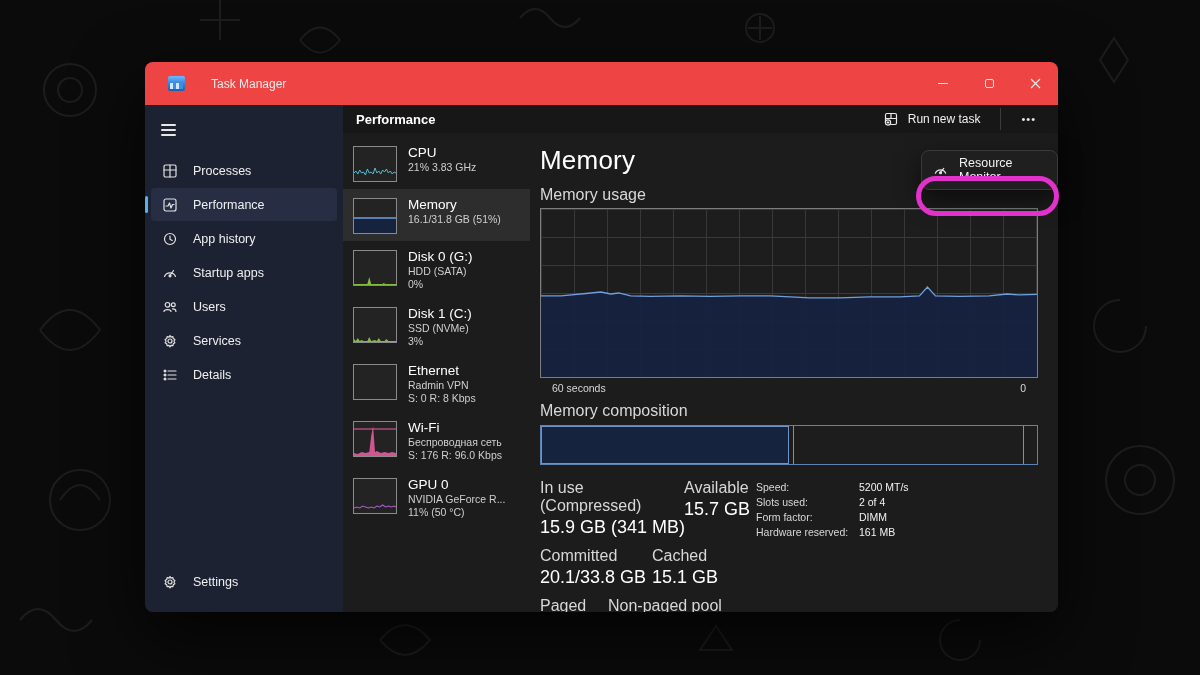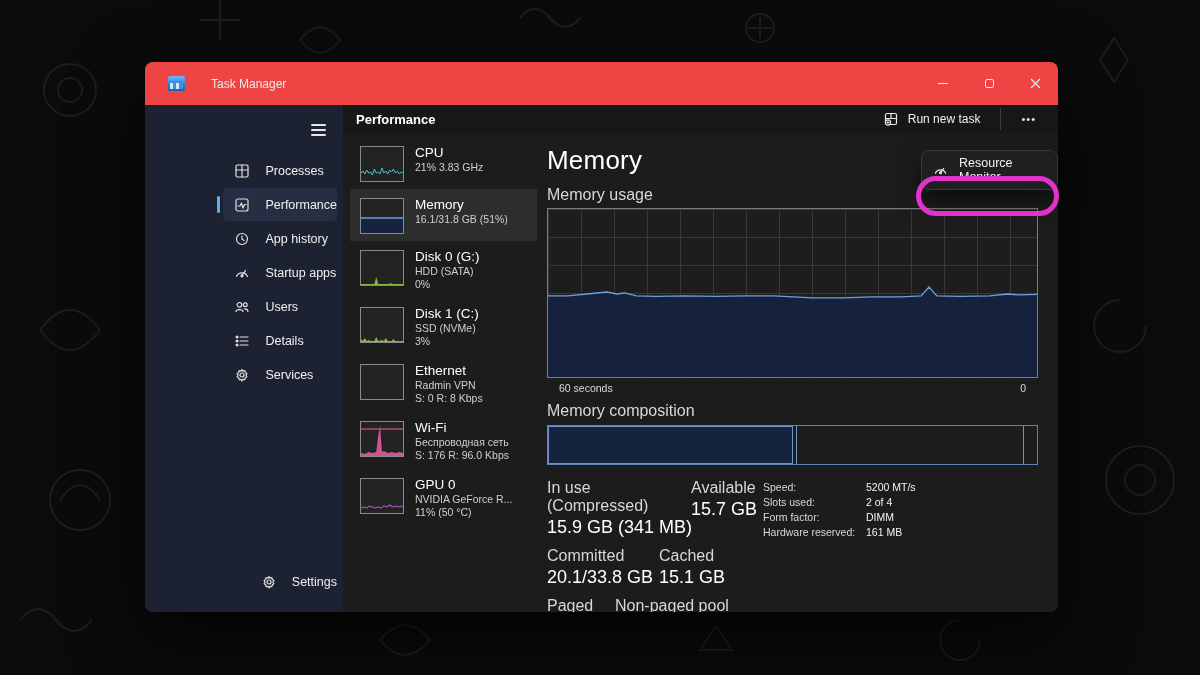--- a/index.html
+++ b/index.html
@@ -23,21 +23,21 @@
     background:linear-gradient(90deg,#cfe7ff 0 3px, #3e8de0 3px 6px, #cfe7ff 6px 9px, #3e8de0 9px 13px); }
   .tb-title { font-size:12px; color:#eaeaea; margin-left:26px; }
   .tb-spacer { flex:1; }
   .tb-btn { width:46px; height:43px; display:flex; align-items:center; justify-content:center; }
   .g-min { width:10px; height:1px; background:#e8e8e8; }
   .g-max { width:9px; height:9px; border:1px solid #e8e8e8; border-radius:2px; }
 
   .body-row { display:flex; height:507px; }
 
   
-  .sidebar { width:198px; background:#1d2233; display:flex; flex-direction:column; padding-top:10px;align-items:flex-end; }
+  .sidebar { width:198px; background:#1d2233; display:flex; flex-direction:column; padding-top:10px; }
   .hamburger { width:40px; height:30px; margin-left:8px; border-radius:4px;
     display:flex; flex-direction:column; justify-content:center; gap:3px; padding-left:8px; }
   .hamburger i { display:block; width:15px; height:2px; background:#e6e6e6; border-radius:1px; }
   .nav { margin-top:8px; }
   .nav-item { height:33px; margin:1px 6px; border-radius:4px; display:flex; align-items:center;
     gap:15px; padding-left:11px; position:relative; font-size:12.5px; color:#f0f0f0; }
   .nav-item.sel { background:#272e44; }
   .nav-item.sel:before { content:""; position:absolute; left:-6px; top:8px; bottom:8px; width:3px;
     border-radius:2px; background:var(--accent-blue); }
   .nav-ico { width:16px; height:16px; display:flex; align-items:center; justify-content:center; flex:none; }
@@ -49,21 +49,21 @@
   .main { flex:1; display:flex; flex-direction:column; background:#1c1c1c; }
   .main-header { height:45px; background:#171717; display:flex; align-items:center; padding:0 10px 0 13px; }
   .mh-title { font-size:13px; font-weight:700; }
   .mh-spacer { flex:1; }
   .run-task { display:flex; align-items:center; gap:9px; font-size:12px; color:#f0f0f0;
     padding:6px 12px; border-radius:4px; }
   .run-task svg { stroke:#e8e8e8; fill:none; stroke-width:1.2; }
   .mh-sep { width:1px; height:22px; background:#3c3c3c; margin:0 8px; }
   .more-btn { font-size:11px; letter-spacing:1px; color:#e8e8e8; padding:8px 12px; border-radius:4px; }
 
-  .content { flex:1; display:flex;padding-left:7px; }
+  .content { flex:1; display:flex; }
 
   
   .devlist { width:187px; padding-top:4px; }
   .dev-item { display:flex; gap:11px; padding:7px 8px 7px 10px; align-items:flex-start; }
   .dev-item.sel { background:#2d2d2d; }
   .mini { width:44px; height:36px; background:#232323; border:1px solid #8a8a8a; flex:none; margin-top:2px; }
   .mini svg { display:block; width:100%; height:100%; }
   .dev-name { font-size:13.5px; color:#fff; line-height:17px; }
   .dev-sub { font-size:10.5px; color:#cfcfcf; line-height:13px; }
 
@@ -204,36 +204,36 @@
                   <path d="M2 12.5 c0 -2.6 7 -2.6 7 0"></path>
                   <circle cx="11.3" cy="5.8" r="1.9"></circle>
                   <path d="M10.5 9.8 c2.4 0 3.4 1.2 3.4 2.7"></path>
                 </svg>
               </span>
             <span>Users</span>
           </div>
           <div class="nav-item">
             <span class="nav-ico">
                 <svg width="16" height="16" viewBox="0 0 16 16">
+                  <path d="M8 2.5 l1 1.6 1.9 -.4 .4 1.9 1.6 1 -1 1.6 1 1.6 -1.6 1 -.4 1.9 -1.9 -.4 -1 1.6 -1 -1.6 -1.9 .4 -.4 -1.9 -1.6 -1 1 -1.6 -1 -1.6 1.6 -1 .4 -1.9 1.9 .4 z"></path>
+                  <circle cx="8" cy="8" r="2"></circle>
+                </svg>
+              </span>
+            <span>Services</span>
+          </div>
+          <div class="nav-item">
+            <span class="nav-ico">
+                <svg width="16" height="16" viewBox="0 0 16 16">
                   <path d="M6 4 h8 M6 8 h8 M6 12 h8"></path>
                   <circle cx="3" cy="4" r=".9" fill="#e2e2e2"></circle>
                   <circle cx="3" cy="8" r=".9" fill="#e2e2e2"></circle>
                   <circle cx="3" cy="12" r=".9" fill="#e2e2e2"></circle>
                 </svg>
               </span>
             <span>Details</span>
-          </div>
-          <div class="nav-item">
-            <span class="nav-ico">
-                <svg width="16" height="16" viewBox="0 0 16 16">
-                  <path d="M8 2.5 l1 1.6 1.9 -.4 .4 1.9 1.6 1 -1 1.6 1 1.6 -1.6 1 -.4 1.9 -1.9 -.4 -1 1.6 -1 -1.6 -1.9 .4 -.4 -1.9 -1.6 -1 1 -1.6 -1 -1.6 1.6 -1 .4 -1.9 1.9 .4 z"></path>
-                  <circle cx="8" cy="8" r="2"></circle>
-                </svg>
-              </span>
-            <span>Services</span>
           </div>
         </div>
         <div class="side-spacer"></div>
         <div class="nav-item settings-item">
           <span class="nav-ico">
               <svg width="16" height="16" viewBox="0 0 16 16" style="stroke:#e2e2e2;fill:none;stroke-width:1.2">
                 <path d="M8 2.5 l1 1.6 1.9 -.4 .4 1.9 1.6 1 -1 1.6 1 1.6 -1.6 1 -.4 1.9 -1.9 -.4 -1 1.6 -1 -1.6 -1.9 .4 -.4 -1.9 -1.6 -1 1 -1.6 -1 -1.6 1.6 -1 .4 -1.9 1.9 .4 z"></path>
                 <circle cx="8" cy="8" r="2"></circle>
               </svg>
             </span>

